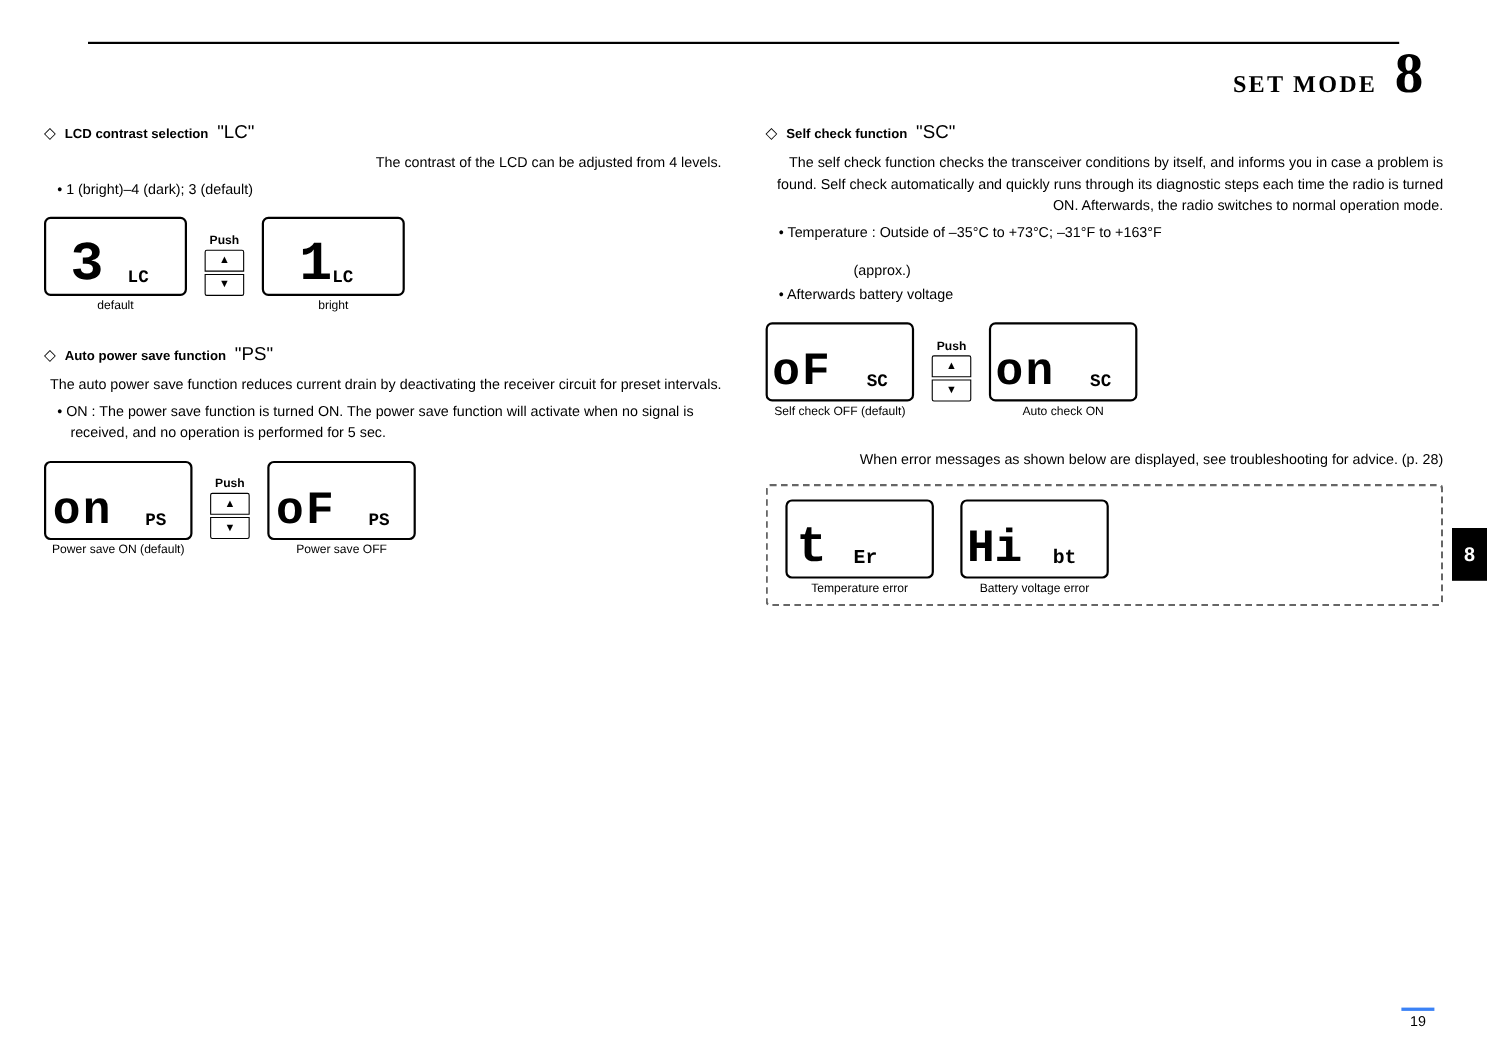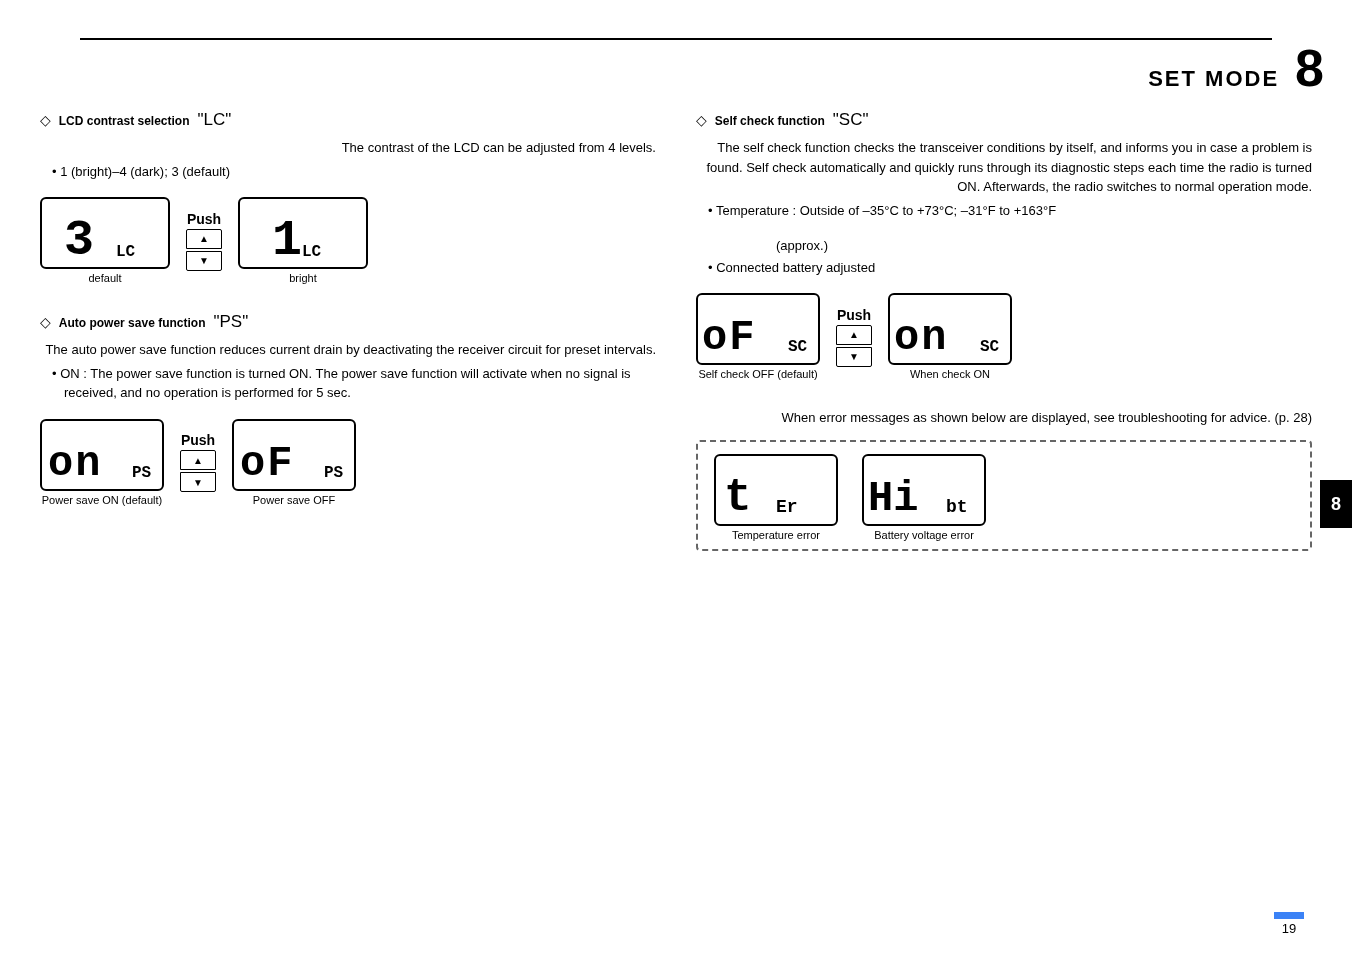--- a/index.html
+++ b/index.html
@@ -28,43 +28,44 @@
       position: absolute;
       top: 38px;
       left: 40px;
       right: 40px;
     }
 
     
     .set-mode-header {
       position: absolute;
       top: 42px;
-      right: 28px;
+      right: 58px;
       display: flex;
       align-items: baseline;
       gap: 16px;
+      font-family: Liberation Serif, serif;
     }
     .set-mode-title {
       font-size: 22px;
       font-weight: bold;
       letter-spacing: 2px;
     }
     .set-mode-number {
       font-size: 52px;
       font-weight: bold;
       line-height: 1;
     }
 
     
     .page-number {
       position: absolute;
       bottom: 18px;
       right: 48px;
       font-size: 13px;
-      border-top: 7px solid #3b82f6;
+      border-top: 3px solid #3b82f6;
       padding-top: 2px;
       width: 30px;
       text-align: center;
     }
 
     
     .side-tab {
       position: absolute;
       right: 0;
       top: 480px;
@@ -148,21 +149,21 @@
       height: 72px;
       display: flex;
       align-items: center;
       justify-content: center;
       background: #fff;
       position: relative;
       overflow: hidden;
     }
 
     .lcd-box-wide {
-      width: 124px;
+      width: 135px;
     }
 
     .lcd-content {
       font-size: 38px;
       font-weight: bold;
       font-family: 'Courier New', monospace;
       display: flex;
       align-items: baseline;
       gap: 4px;
     }
@@ -174,21 +175,21 @@
     }
 
     
     .push-control {
       display: flex;
       flex-direction: column;
       align-items: center;
       gap: 0;
     }
     .push-label {
-      font-size: 14px;
+      font-size: 11px;
       font-weight: bold;
       margin-bottom: 2px;
     }
     .push-btn-group {
       display: flex;
       flex-direction: column;
       gap: 2px;
     }
     .push-btn {
       width: 36px;
@@ -350,21 +351,21 @@
 
       <div>
         <div class="section-heading">
           <span class="diamond-icon">◇</span>
           <span class="section-title">Self check function</span>
           <span class="section-code">"SC"</span>
         </div>
         <div class="section-desc">The self check function checks the transceiver conditions by itself, and informs you in case a problem is found. Self check automatically and quickly runs through its diagnostic steps each time the radio is turned ON. Afterwards, the radio switches to normal operation mode.</div>
         <div class="bullet-point">• Temperature : Outside of –35°C to +73°C; –31°F to +163°F</div>
         <div class="bullet-point" style="margin-left:80px; text-indent: 0; padding-left:0;margin-top:16px;">(approx.)</div>
-        <div class="bullet-point">• Connected battery adjusted</div>
+        <div class="bullet-point">• Afterwards battery voltage</div>
 
         <div class="display-row">
 
           <div class="display-with-label">
             <div class="lcd-box lcd-box-wide">
               <svg width="140" height="60">
                 <text x="4" y="50" font-size="42" font-weight="bold" font-family="'Courier New',monospace" fill="#000" letter-spacing="2">oF</text>
                 <text x="90" y="52" font-size="16" font-weight="bold" font-family="'Courier New',monospace" fill="#000">SC</text>
               </svg>
             </div>
@@ -379,21 +380,21 @@
             </div>
           </div>
 
           <div class="display-with-label">
             <div class="lcd-box lcd-box-wide">
               <svg width="140" height="60">
                 <text x="4" y="50" font-size="42" font-weight="bold" font-family="'Courier New',monospace" fill="#000" letter-spacing="2">on</text>
                 <text x="90" y="52" font-size="16" font-weight="bold" font-family="'Courier New',monospace" fill="#000">SC</text>
               </svg>
             </div>
-            <div class="lcd-label">When check ON</div>
+            <div class="lcd-label">Auto check ON</div>
           </div>
         </div>
       </div>
 
       <div class="section-gap">
         <div class="section-desc">When error messages as shown below are displayed, see troubleshooting for advice. (p. 28)</div>
 
         <div class="dashed-box">
 
           <div class="display-with-label">

